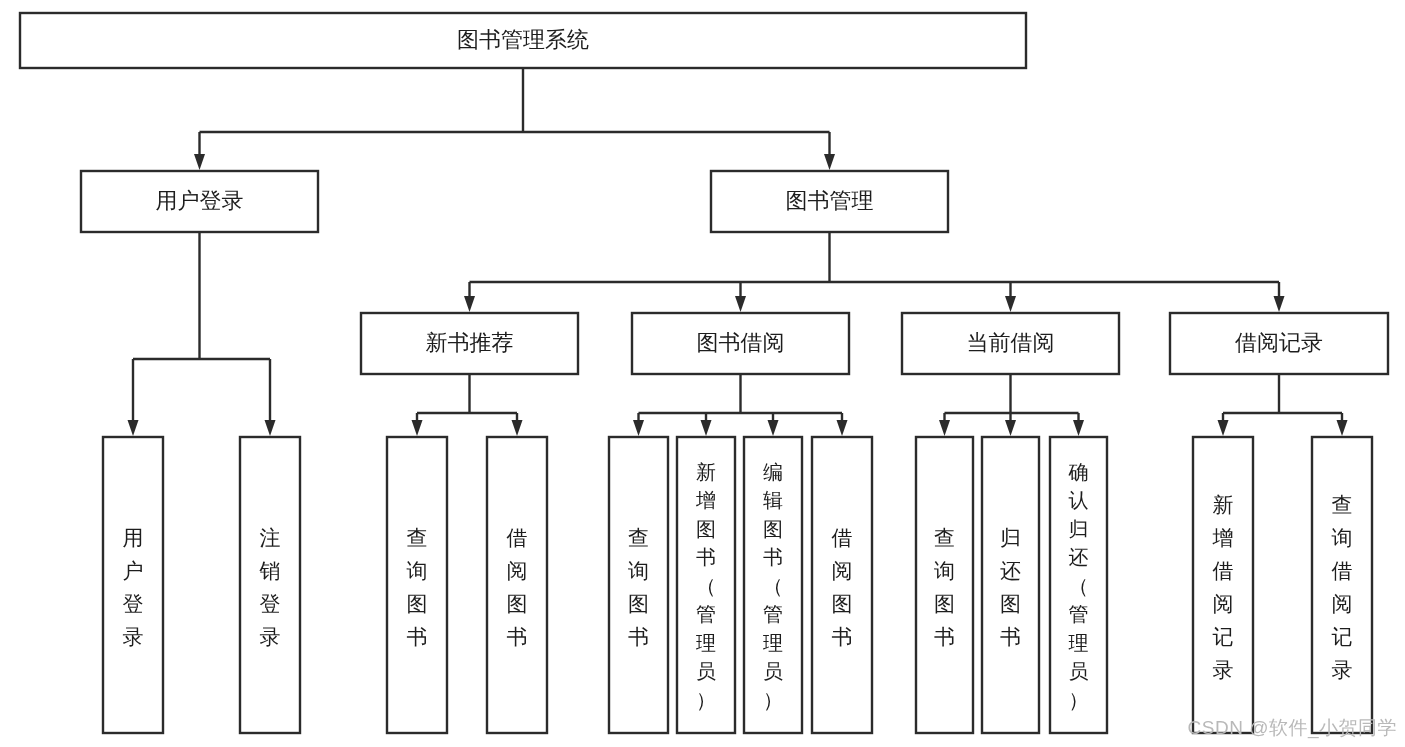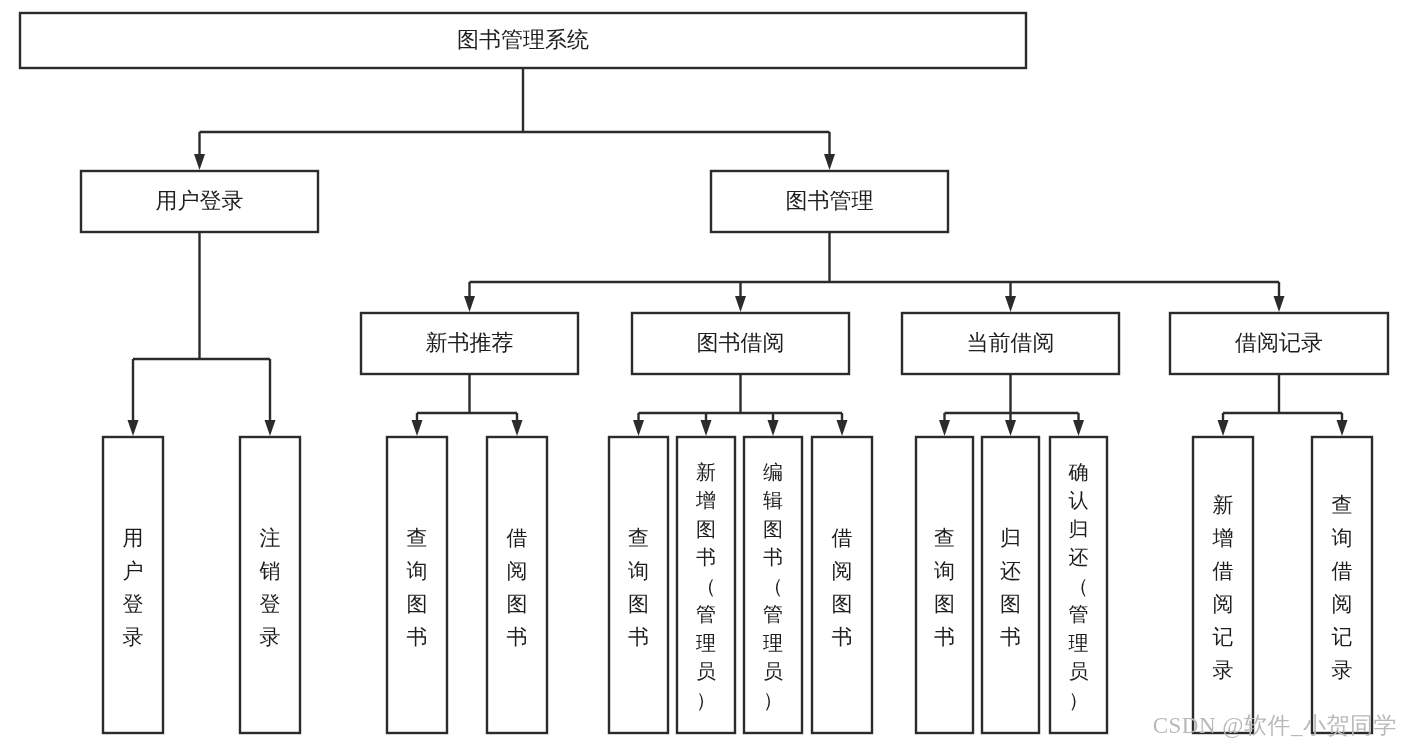--- a/index.html
+++ b/index.html
@@ -54,22 +54,22 @@
     stroke-linecap: butt;
   }
   .arrow-head {
     fill: #2b2b2b;
     stroke: none;
   }
   .watermark {
     position: absolute;
     right: 8px;
     bottom: 6px;
-    font-family: Liberation Serif, serif;
-    font-size: 23px;
+    font-family: Liberation Sans, sans-serif;
+    font-size: 19px;
     color: #b9b9b9;
     letter-spacing: 0.5px;
     white-space: nowrap;
     user-select: none;
   }
 </style>
 </head>
 <body>
 
 <div id="diagram-root">

